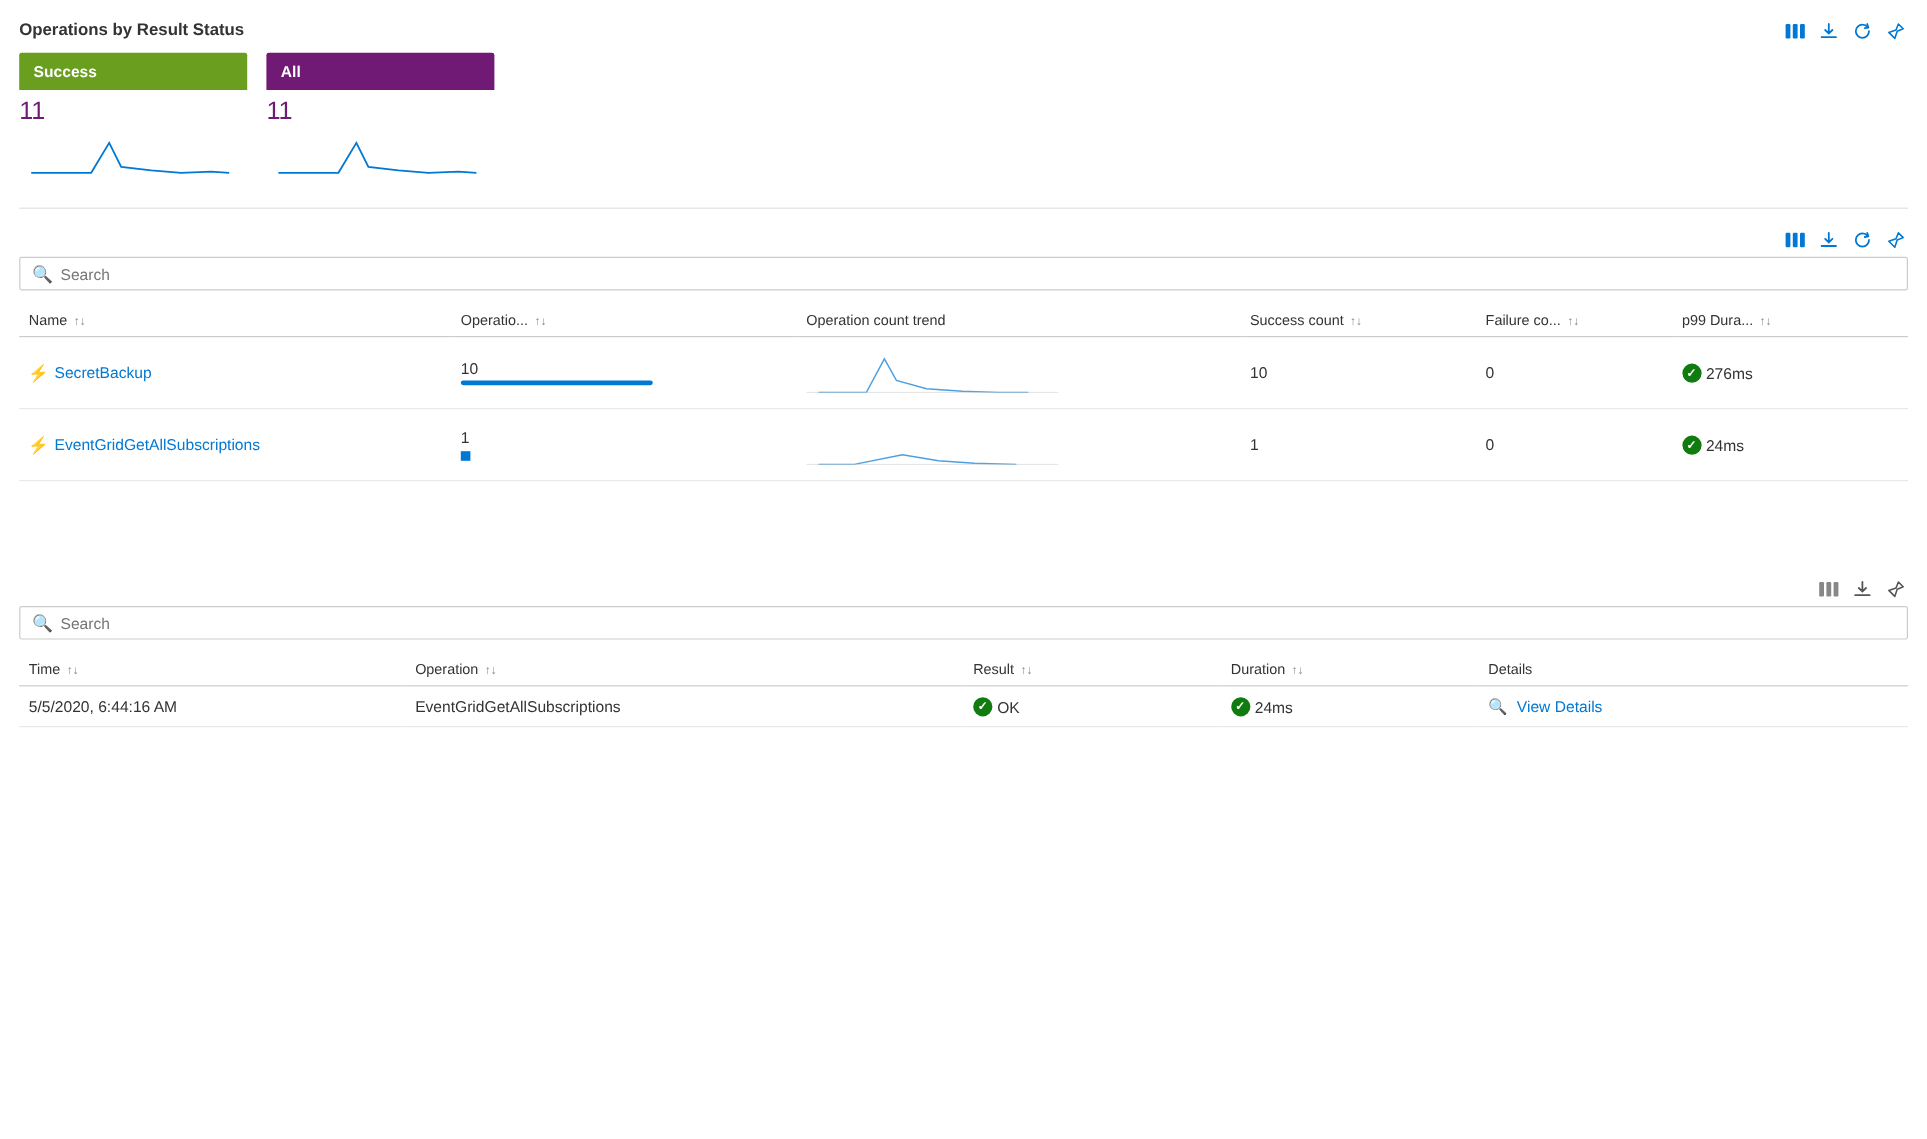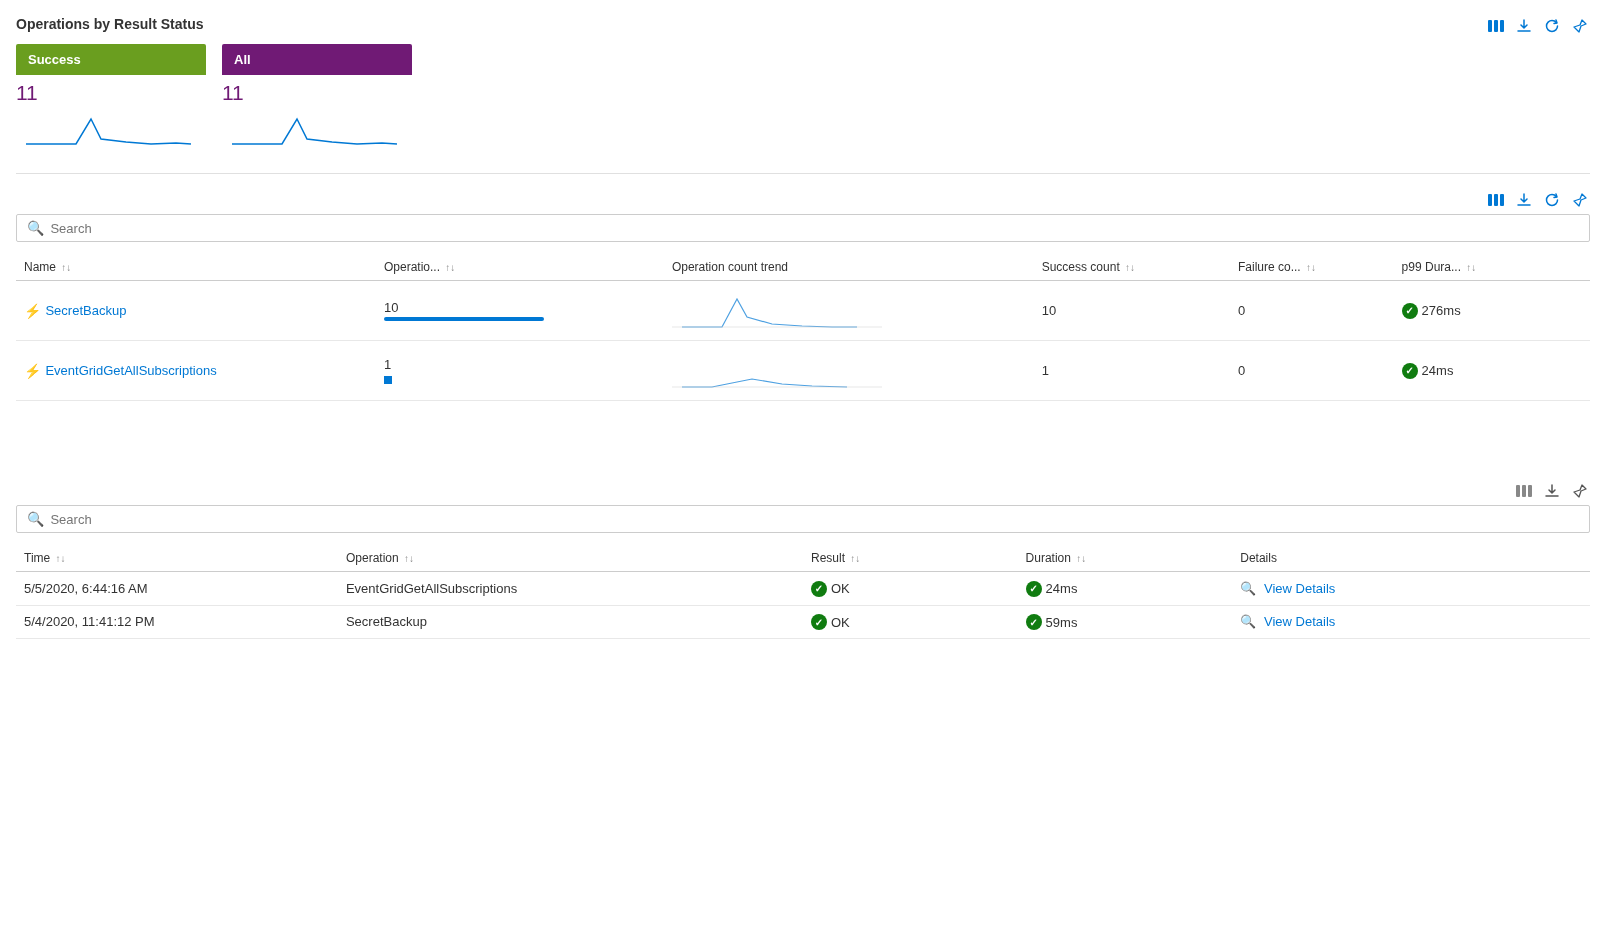--- a/index.html
+++ b/index.html
@@ -434,40 +434,16 @@
         <span class="status-ok">
           <span class="check-circle">✓</span>
           <span>24ms</span>
         </span>
       </td>
       <td class="col-details">
         <span style="margin-right:4px; color:#0078d4;">🔍</span>
         <a class="view-link">View Details</a>
       </td>
     </tr>
-        <tr>
-      <td class="col-time">
-        <span>5/4/2020, 11:41:12 PM</span>
-      </td>
-      <td class="col-operation">
-        <span>SecretBackup</span>
-      </td>
-      <td class="col-result">
-        <span class="status-ok">
-          <span class="check-circle">✓</span>
-          <span>OK</span>
-        </span>
-      </td>
-      <td class="col-duration">
-        <span class="status-ok">
-          <span class="check-circle">✓</span>
-          <span>59ms</span>
-        </span>
-      </td>
-      <td class="col-details">
-        <span style="margin-right:4px; color:#0078d4;">🔍</span>
-        <a class="view-link">View Details</a>
-      </td>
-    </tr>
       </tbody>
   </table>
 
 </div>
 
 </body></html>

